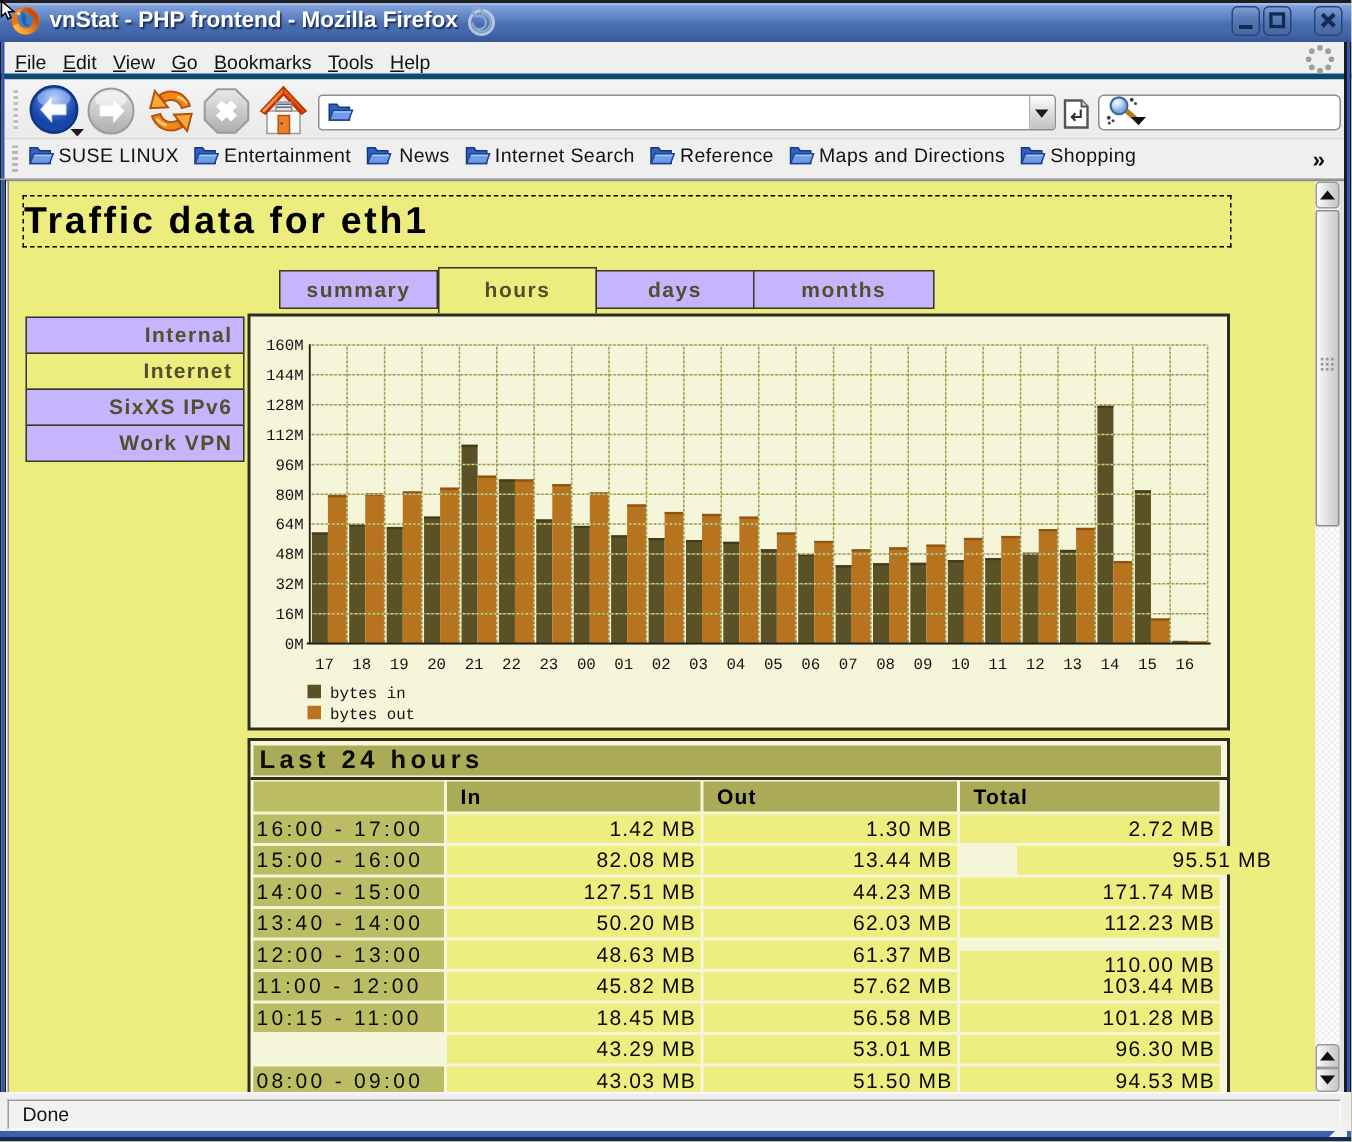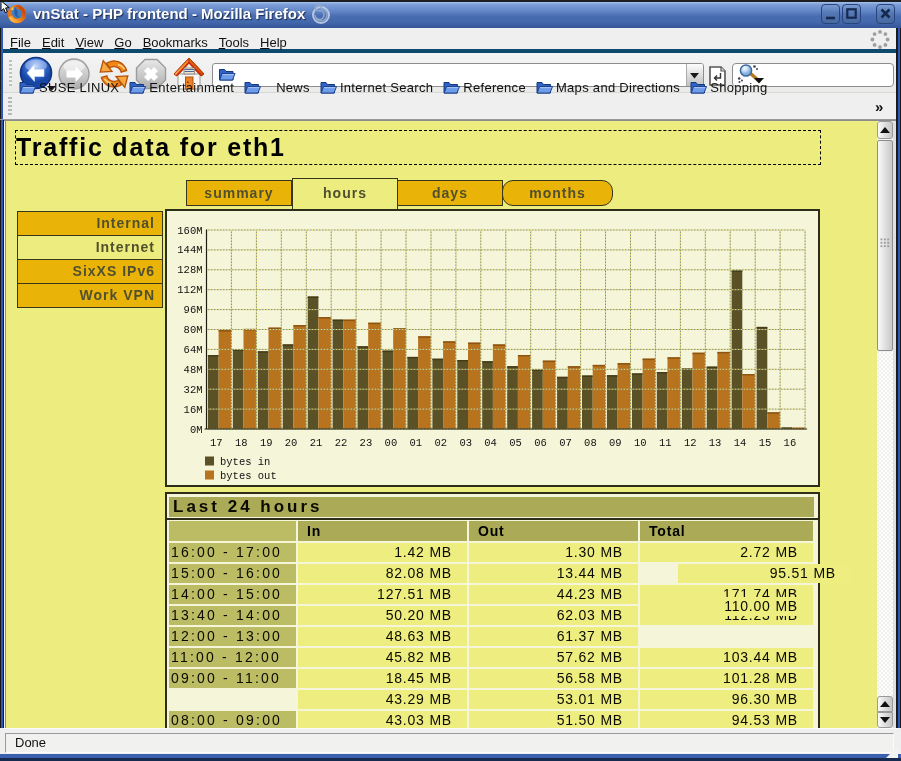--- a/index.html
+++ b/index.html
@@ -5,30 +5,30 @@
 body{width:901px;height:761px;position:relative;overflow:hidden;background:#EFEFEF;
  font-family:"Liberation Sans",sans-serif;}
 .abs{position:absolute}
 .tb-txt{color:#fff;font-weight:bold;font-size:15px;text-shadow:1px 1px 1px rgba(10,20,50,.75)}
 .menu-i{font-size:13px;color:#111;margin-right:11px}
 .menu-i u{text-decoration:underline}
 .bm{font-size:13px;letter-spacing:.3px;color:#111;display:inline-flex;align-items:center;margin-right:10px;white-space:nowrap}
 .bm svg{margin-right:2px}
 .winbtn{position:absolute;top:4px;width:19px;height:20px;border:1px solid #26457E;border-radius:4px;
  background:linear-gradient(#7C9CD2,#5478B6 45%,#47699F)}
-.olive{background:#eab308}
+.olive{background:#c4b5fd}
 .seltab{background:#ECEC7F}
 .tab{position:absolute;top:59px;height:26px;border:1px solid #37371E;text-align:center;
  font-weight:bold;font-size:14px;letter-spacing:1px;color:#50502F;line-height:24px}
 .tab.seltab{top:57px;height:31px;line-height:28px}
 .sbtn{position:absolute;left:11px;width:146px;height:25px;border:1px solid #37371E;text-align:right;
  font-weight:bold;font-size:14px;letter-spacing:1px;color:#50502F;line-height:23px;padding-right:7px}
 .cell{position:absolute;font-size:14px;letter-spacing:.8px;color:#0a0a00;line-height:19px;white-space:nowrap}
 .lab{background:#BCBC64;padding-left:2px;letter-spacing:2.2px}
-.val{background:#EDED80;text-align:right;padding-right:15px}
+.val{background:#EDED80;text-align:right;padding-right:3px}
 .hdr{background:#ABAB57;font-weight:bold;padding-left:9px;color:#000}
 .sbbtn{position:absolute;left:0;width:16px;background:linear-gradient(90deg,#FBFBFB,#DCDCDC 55%,#C6C6C6);
  border:1px solid #9A9A9A;border-radius:3px}
 .sbbtn svg{display:block;margin:auto}
 </style></head>
 <body>
 <div class="abs" style="left:0;top:0;width:901px;height:28px;
 background:linear-gradient(#1E1E1E 0,#1E1E1E 2px,#9DB9E8 2px,#9DB9E8 3px,#7FA0D9 4px,#5E82C4 12px,#496DB0 16px,#4468AC 22px,#3A5C9F 26px,#35549A 28px)"></div>
 <svg class="abs" style="left:7px;top:4px" width="20" height="20" viewBox="0 0 20 20">
 <defs>
@@ -162,41 +162,41 @@
 <circle cx="9" cy="6.5" r="5.6" fill="url(#lens)" stroke="#3D6898" stroke-width="1.5"></circle>
 <circle cx="17.5" cy="2.5" r="1.3" fill="#3C3C5C"></circle>
     <circle cx="20" cy="5" r="1" fill="#3C3C5C"></circle>
 <circle cx="2.2" cy="14.5" r="1.3" fill="#3C3C5C"></circle>
     <circle cx="5" cy="16.5" r="1" fill="#3C3C5C"></circle>
     <circle cx="2.5" cy="18" r="1" fill="#3C3C5C"></circle>
 <path d="M17 14 L27 14 L22 19.5 Z" fill="#111"></path>
 </svg>
 <div class="abs" style="left:0;top:93px;width:901px;height:27px;background:#EFEFEF;border-bottom:1px solid #C8C8C6"></div>
 <div class="abs" style="left:8px;top:97px;width:4px;height:19px;background:repeating-linear-gradient(#B8B8B8 0 2px,#EFEFEF 2px 4px)"></div>
-<div class="abs" style="left:19px;top:80px;width:850px;white-space:nowrap"><span class="bm">
+<div class="abs" style="left:19px;top:96px;width:850px;white-space:nowrap"><span class="bm">
       <svg width="17" height="15" viewBox="0 0 17 15">
         <path d="M1 2.5 L6 2.5 L7.5 4.5 L14.5 4.5 L14.5 13 L1 13 Z" fill="#2E62C4" stroke="#16387E" stroke-width="1"></path>
         <path d="M3.5 6.5 L16.5 6.5 L14 13 L1.2 13 Z" fill="#6E9CE8" stroke="#1C4490" stroke-width="1"></path>
         <path d="M4.2 7.6 L15.3 7.6" stroke="#A8C4F4" stroke-width="1"></path>
       </svg>
       <span style="margin-left:1px">SUSE LINUX</span>
     </span><span class="bm">
       <svg width="17" height="15" viewBox="0 0 17 15">
         <path d="M1 2.5 L6 2.5 L7.5 4.5 L14.5 4.5 L14.5 13 L1 13 Z" fill="#2E62C4" stroke="#16387E" stroke-width="1"></path>
         <path d="M3.5 6.5 L16.5 6.5 L14 13 L1.2 13 Z" fill="#6E9CE8" stroke="#1C4490" stroke-width="1"></path>
         <path d="M4.2 7.6 L15.3 7.6" stroke="#A8C4F4" stroke-width="1"></path>
       </svg>
       <span style="margin-left:1px">Entertainment</span>
     </span><span class="bm">
       <svg width="17" height="15" viewBox="0 0 17 15">
         <path d="M1 2.5 L6 2.5 L7.5 4.5 L14.5 4.5 L14.5 13 L1 13 Z" fill="#2E62C4" stroke="#16387E" stroke-width="1"></path>
         <path d="M3.5 6.5 L16.5 6.5 L14 13 L1.2 13 Z" fill="#6E9CE8" stroke="#1C4490" stroke-width="1"></path>
         <path d="M4.2 7.6 L15.3 7.6" stroke="#A8C4F4" stroke-width="1"></path>
       </svg>
-      <span style="margin-left:13px">News</span>
+      <span style="margin-left:3px">News</span>
     </span><span class="bm">
       <svg width="17" height="15" viewBox="0 0 17 15">
         <path d="M1 2.5 L6 2.5 L7.5 4.5 L14.5 4.5 L14.5 13 L1 13 Z" fill="#2E62C4" stroke="#16387E" stroke-width="1"></path>
         <path d="M3.5 6.5 L16.5 6.5 L14 13 L1.2 13 Z" fill="#6E9CE8" stroke="#1C4490" stroke-width="1"></path>
         <path d="M4.2 7.6 L15.3 7.6" stroke="#A8C4F4" stroke-width="1"></path>
       </svg>
       <span style="margin-left:1px">Internet Search</span>
     </span><span class="bm">
       <svg width="17" height="15" viewBox="0 0 17 15">
         <path d="M1 2.5 L6 2.5 L7.5 4.5 L14.5 4.5 L14.5 13 L1 13 Z" fill="#2E62C4" stroke="#16387E" stroke-width="1"></path>
@@ -230,21 +230,21 @@
 <div class="abs" style="left:893px;top:121px;width:3px;height:607px;background:#E0E0DE"></div>
 <div class="abs" style="left:896px;top:28px;width:2px;height:726px;background:#1a1a1a"></div>
 <div class="abs" style="left:898px;top:28px;width:2px;height:726px;background:#3058B8"></div>
 <div class="abs" style="left:900px;top:28px;width:1px;height:726px;background:#1a1a1a"></div>
 <div class="abs" id="page" style="left:6px;top:121px;width:871px;height:607px;background:#ECEC7F;overflow:hidden">
     <div class="abs" style="left:9px;top:9px;width:806px;height:35px;border:1px dashed #000;
 font-weight:bold;font-size:25px;letter-spacing:1.8px;line-height:33px;color:#000">Traffic data for eth1</div>
     <div class="tab olive" style="left:180px;width:106px;">summary</div>
     <div class="tab seltab" style="left:286px;width:106px;border-bottom:none;">hours</div>
     <div class="tab olive" style="left:391px;width:106px;">days</div>
-    <div class="tab olive" style="left:496px;width:111px;border-radius:11px;">months</div>
+    <div class="tab olive" style="left:496px;width:121px;">months</div>
     <div class="sbtn olive" style="top:90px">Internal</div>
     <div class="sbtn seltab" style="top:114px">Internet</div>
     <div class="sbtn olive" style="top:138px">SixXS IPv6</div>
     <div class="sbtn olive" style="top:162px">Work VPN</div>
     <div class="abs" style="left:159px;top:88px;width:655px;height:278px;background:#F5F5DA;border:2px solid #2E2E18"></div>
     <svg class="abs" style="left:161px;top:88px" width="651" height="276" viewBox="0 0 651 276">
       <rect x="40.9" y="146.0" width="10.7" height="74.0" fill="#5B5126"></rect>
       <rect x="40.9" y="146.0" width="10.7" height="1.5" fill="#443C17"></rect>
       <rect x="51.6" y="121.1" width="12.8" height="98.9" fill="#B8731F"></rect>
       <rect x="51.6" y="121.1" width="12.8" height="1.5" fill="#8E5412"></rect>
@@ -472,26 +472,26 @@
     <div class="abs cell val" style="left:292px;top:464px;width:169px;height:19px">127.51 MB</div>
     <div class="abs cell val" style="left:463px;top:464px;width:169px;height:19px">44.23 MB</div>
     <div class="abs cell val" style="left:634px;top:464px;width:173px;height:19px">171.74 MB</div>
     <div class="abs cell lab" style="left:163px;top:485px;width:127px;height:19px">13:40 - 14:00</div>
     <div class="abs cell val" style="left:292px;top:485px;width:169px;height:19px">50.20 MB</div>
     <div class="abs cell val" style="left:463px;top:485px;width:169px;height:19px">62.03 MB</div>
     <div class="abs cell val" style="left:634px;top:485px;width:173px;height:19px">112.23 MB</div>
     <div class="abs cell lab" style="left:163px;top:506px;width:127px;height:19px">12:00 - 13:00</div>
     <div class="abs cell val" style="left:292px;top:506px;width:169px;height:19px">48.63 MB</div>
     <div class="abs cell val" style="left:463px;top:506px;width:169px;height:19px">61.37 MB</div>
-    <div class="abs cell val" style="left:634px;top:476px;width:173px;height:19px">110.00 MB</div>
+    <div class="abs cell val" style="left:634px;top:513px;width:173px;height:19px">110.00 MB</div>
     <div class="abs cell lab" style="left:163px;top:527px;width:127px;height:19px">11:00 - 12:00</div>
     <div class="abs cell val" style="left:292px;top:527px;width:169px;height:19px">45.82 MB</div>
     <div class="abs cell val" style="left:463px;top:527px;width:169px;height:19px">57.62 MB</div>
     <div class="abs cell val" style="left:634px;top:527px;width:173px;height:19px">103.44 MB</div>
-    <div class="abs cell lab" style="left:163px;top:548px;width:127px;height:19px">09:00 - 11:00</div>
+    <div class="abs cell lab" style="left:163px;top:548px;width:127px;height:19px">10:15 - 11:00</div>
     <div class="abs cell val" style="left:292px;top:548px;width:169px;height:19px">18.45 MB</div>
     <div class="abs cell val" style="left:463px;top:548px;width:169px;height:19px">56.58 MB</div>
     <div class="abs cell val" style="left:634px;top:548px;width:173px;height:19px">101.28 MB</div>
     <div class="abs cell lab" style="left:163px;top:597px;width:127px;height:19px">09:00 - 10:00</div>
     <div class="abs cell val" style="left:292px;top:569px;width:169px;height:19px">43.29 MB</div>
     <div class="abs cell val" style="left:463px;top:569px;width:169px;height:19px">53.01 MB</div>
     <div class="abs cell val" style="left:634px;top:569px;width:173px;height:19px">96.30 MB</div>
     <div class="abs cell lab" style="left:163px;top:590px;width:127px;height:19px">08:00 - 09:00</div>
     <div class="abs cell val" style="left:292px;top:590px;width:169px;height:19px">43.03 MB</div>
     <div class="abs cell val" style="left:463px;top:590px;width:169px;height:19px">51.50 MB</div>

